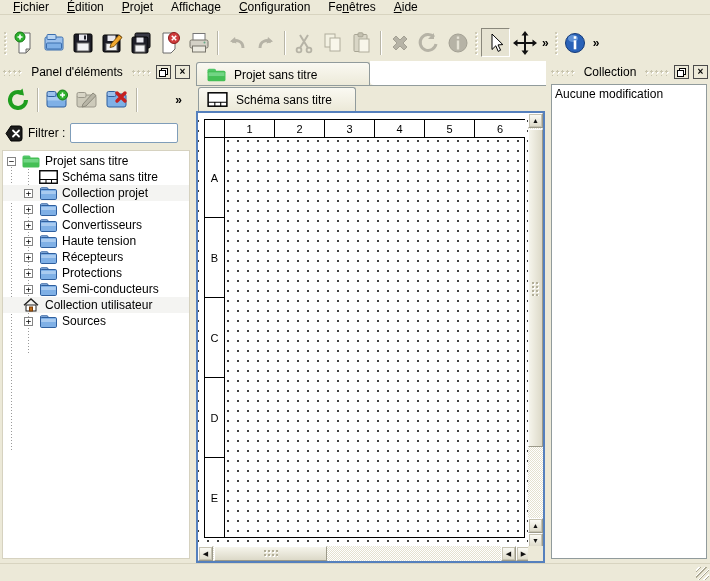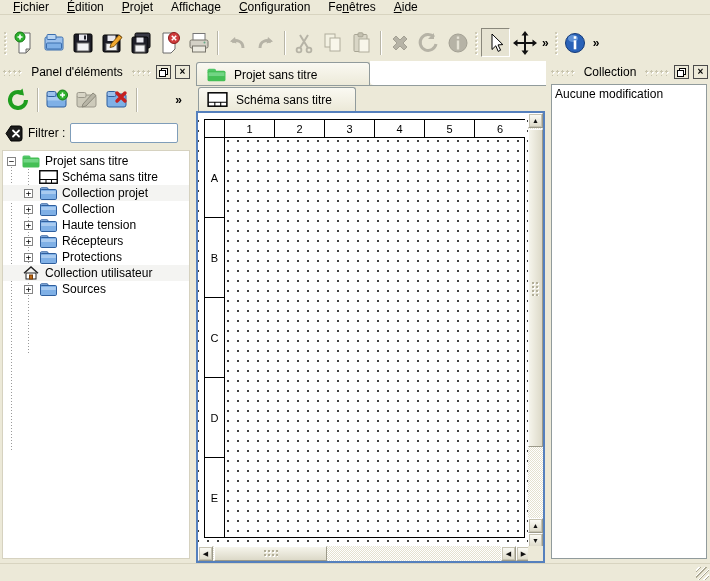--- a/index.html
+++ b/index.html
@@ -434,20 +434,31 @@
     </div>
     <div class="trow lv1">
       <span class="exp plus"></span>
       <span class="ticon">
           <svg width="17" height="13" viewBox="0 0 17 13">
             <rect x="0.5" y="0.8" width="7.5" height="4" rx="1" fill="#9cc1ec" stroke="#2f5f9e"></rect>
             <rect x="0.5" y="2.5" width="16" height="10" rx="1.2" fill="#7fb0e6" stroke="#2f5f9e"></rect>
             <rect x="1.2" y="4" width="14.6" height="3" fill="#a9cbf0"></rect>
           </svg>
         </span>
+      <span class="tlabel">Convertisseurs</span>
+    </div>
+    <div class="trow lv1">
+      <span class="exp plus"></span>
+      <span class="ticon">
+          <svg width="17" height="13" viewBox="0 0 17 13">
+            <rect x="0.5" y="0.8" width="7.5" height="4" rx="1" fill="#9cc1ec" stroke="#2f5f9e"></rect>
+            <rect x="0.5" y="2.5" width="16" height="10" rx="1.2" fill="#7fb0e6" stroke="#2f5f9e"></rect>
+            <rect x="1.2" y="4" width="14.6" height="3" fill="#a9cbf0"></rect>
+          </svg>
+        </span>
       <span class="tlabel">Haute tension</span>
     </div>
     <div class="trow lv1">
       <span class="exp plus"></span>
       <span class="ticon">
           <svg width="17" height="13" viewBox="0 0 17 13">
             <rect x="0.5" y="0.8" width="7.5" height="4" rx="1" fill="#9cc1ec" stroke="#2f5f9e"></rect>
             <rect x="0.5" y="2.5" width="16" height="10" rx="1.2" fill="#7fb0e6" stroke="#2f5f9e"></rect>
             <rect x="1.2" y="4" width="14.6" height="3" fill="#a9cbf0"></rect>
           </svg>
@@ -457,20 +468,31 @@
     <div class="trow lv1">
       <span class="exp plus"></span>
       <span class="ticon">
           <svg width="17" height="13" viewBox="0 0 17 13">
             <rect x="0.5" y="0.8" width="7.5" height="4" rx="1" fill="#9cc1ec" stroke="#2f5f9e"></rect>
             <rect x="0.5" y="2.5" width="16" height="10" rx="1.2" fill="#7fb0e6" stroke="#2f5f9e"></rect>
             <rect x="1.2" y="4" width="14.6" height="3" fill="#a9cbf0"></rect>
           </svg>
         </span>
       <span class="tlabel">Protections</span>
+    </div>
+    <div class="trow lv1">
+      <span class="exp plus"></span>
+      <span class="ticon">
+          <svg width="17" height="13" viewBox="0 0 17 13">
+            <rect x="0.5" y="0.8" width="7.5" height="4" rx="1" fill="#9cc1ec" stroke="#2f5f9e"></rect>
+            <rect x="0.5" y="2.5" width="16" height="10" rx="1.2" fill="#7fb0e6" stroke="#2f5f9e"></rect>
+            <rect x="1.2" y="4" width="14.6" height="3" fill="#a9cbf0"></rect>
+          </svg>
+        </span>
+      <span class="tlabel">Semi-conducteurs</span>
     </div>
     <div class="trow lv0 alt">
       <span class="exp none"></span>
       <span class="ticon">
           <svg width="16" height="14" viewBox="0 0 16 14">
             <path d="M1 7.2L8 1l7 6.2" fill="none" stroke="#222" stroke-width="1.4"></path>
             <rect x="3" y="7" width="10" height="6" fill="#fff" stroke="#222"></rect>
             <rect x="6.5" y="9" width="3" height="4" fill="#c06a14" stroke="#7a3c04"></rect>
           </svg>
         </span>

